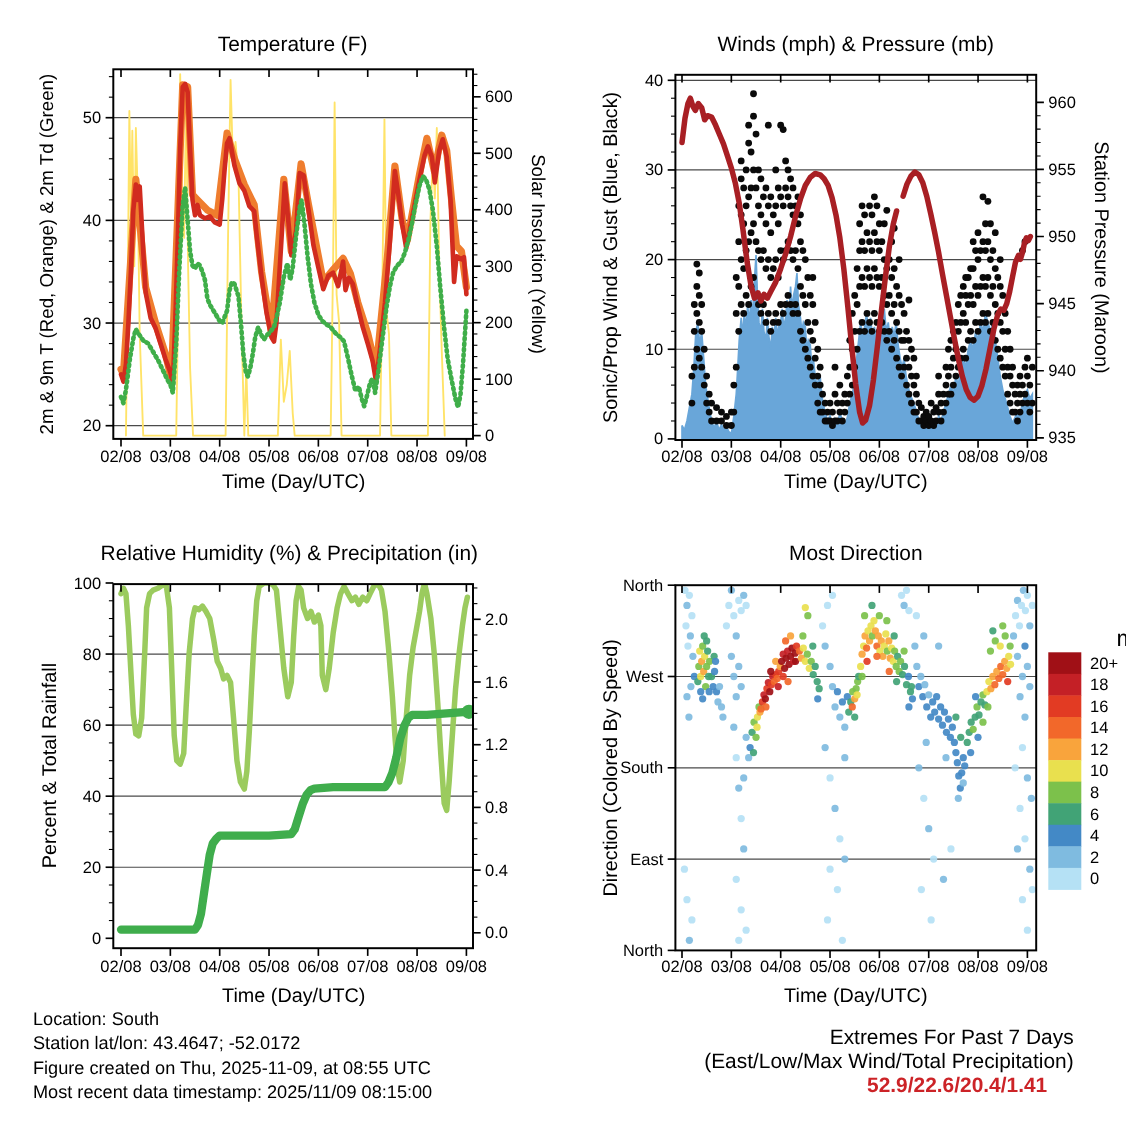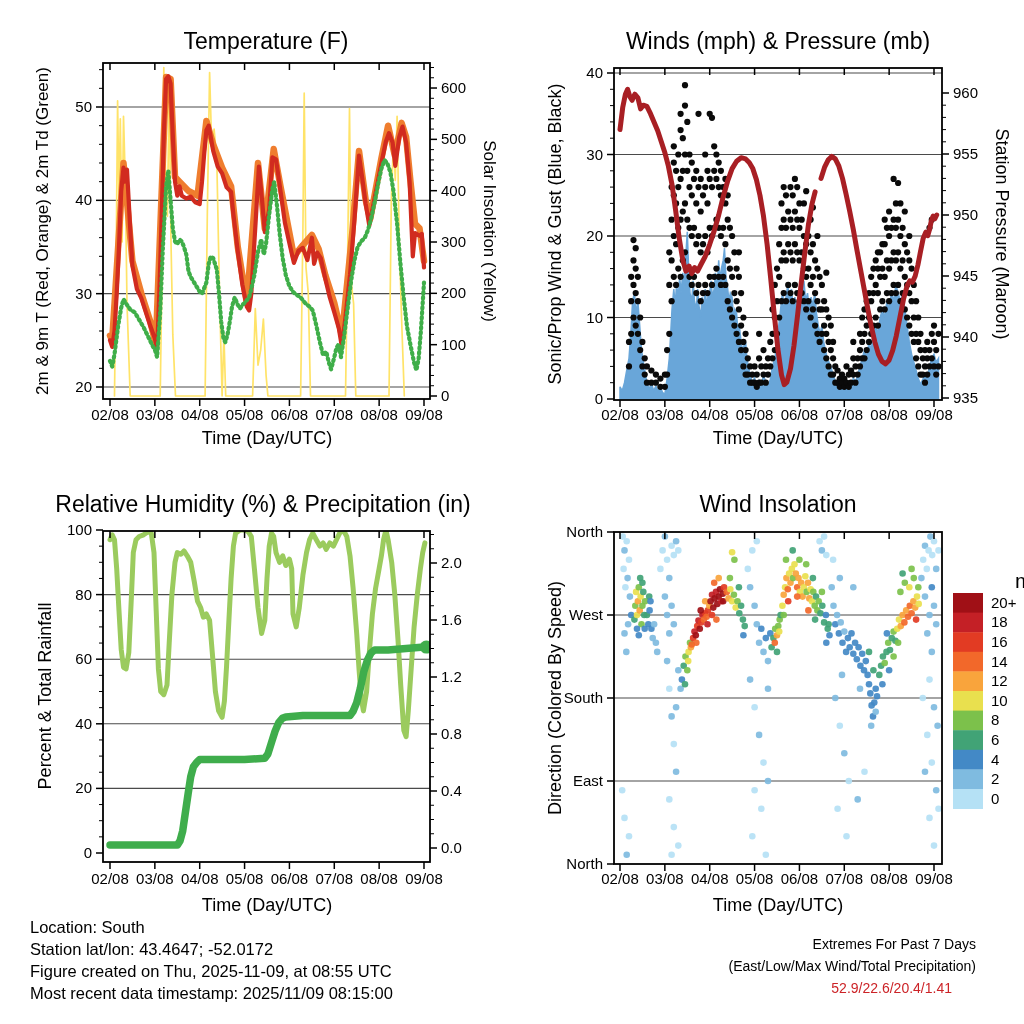--- a/index.html
+++ b/index.html
@@ -1,27 +1,27 @@
 <!DOCTYPE html>
 <html><head>
 <meta charset="utf-8">
 <style>
   html,body{margin:0;padding:0;background:#fff;}
   #app{position:relative;width:1024px;height:1024px;background:#ffffff;
        font-family:"Liberation Sans","DejaVu Sans",sans-serif;color:#000;overflow:hidden;}
   #chart-svg{position:absolute;left:0;top:0;}
   .lbl{position:absolute;transform:translate(-50%,-50%);white-space:nowrap;}
-  .title{font-size:23px;}
+  .title{font-size:19px;}
   .axis{font-size:18px;}
   .axis-sm{font-size:17px;}
   .rotl{transform:translate(-50%,-50%) rotate(-90deg);}
   .rotr{transform:translate(-50%,-50%) rotate(90deg);}
   #footer-left{position:absolute;left:30px;top:916px;font-size:16.5px;line-height:22px;}
-  #footer-right{position:absolute;right:48px;top:933px;font-size:14px;line-height:22px;text-align:right;}
-  #extremes-values{font-weight:normal;display:inline-block;padding-right:24px;}
+  #footer-right{position:absolute;right:48px;top:933px;font-size:19px;line-height:22px;text-align:right;}
+  #extremes-values{font-weight:bold;display:inline-block;padding-right:24px;}
   #legend-title{position:absolute;left:991px;top:569px;font-size:21px;margin-left:24px;}
 </style>
 </head>
 <body>
 
 <div id="app">
   <svg id="chart-svg" width="1024" height="1024">
       <clipPath id="cp1">
         <rect x="103" y="63" width="327" height="336"></rect>
       </clipPath>
@@ -1114,21 +1114,21 @@
       <text x="991" y="764.5999999999999" text-anchor="start" font-size="15" fill="#000">4</text>
       <rect x="953" y="769.4" width="30" height="20" fill="#7fbbe0"></rect>
       <text x="991" y="784.1999999999999" text-anchor="start" font-size="15" fill="#000">2</text>
       <rect x="953" y="789.0" width="30" height="20" fill="#b5e1f5"></rect>
       <text x="991" y="803.8" text-anchor="start" font-size="15" fill="#000">0</text>
     </svg>
 
   <div class="lbl title" style="left:266px;top:41px">Temperature (F)</div>
   <div class="lbl title" style="left:263px;top:504px">Relative Humidity (%) &amp; Precipitation (in)</div>
   <div class="lbl title" style="left:778px;top:41px">Winds (mph) &amp; Pressure (mb)</div>
-  <div class="lbl title" style="left:778px;top:504px">Wind Insolation</div>
+  <div class="lbl title" style="left:778px;top:504px">Most Direction</div>
 
   <div class="lbl axis" style="left:267px;top:438px">Time (Day/UTC)</div>
   <div class="lbl axis" style="left:778px;top:438px">Time (Day/UTC)</div>
   <div class="lbl axis" style="left:267px;top:905px">Time (Day/UTC)</div>
   <div class="lbl axis" style="left:778px;top:905px">Time (Day/UTC)</div>
 
   <div class="lbl axis-sm rotl" style="left:43px;top:231px">2m &amp; 9m T (Red, Orange) &amp; 2m Td (Green)</div>
   <div class="lbl axis-sm rotr" style="left:489px;top:231px">Solar Insolation (Yellow)</div>
   <div class="lbl axis rotl" style="left:555px;top:234px">Sonic/Prop Wind &amp; Gust (Blue, Black)</div>
   <div class="lbl axis rotr" style="left:1001px;top:234px">Station Pressure (Maroon)</div>

